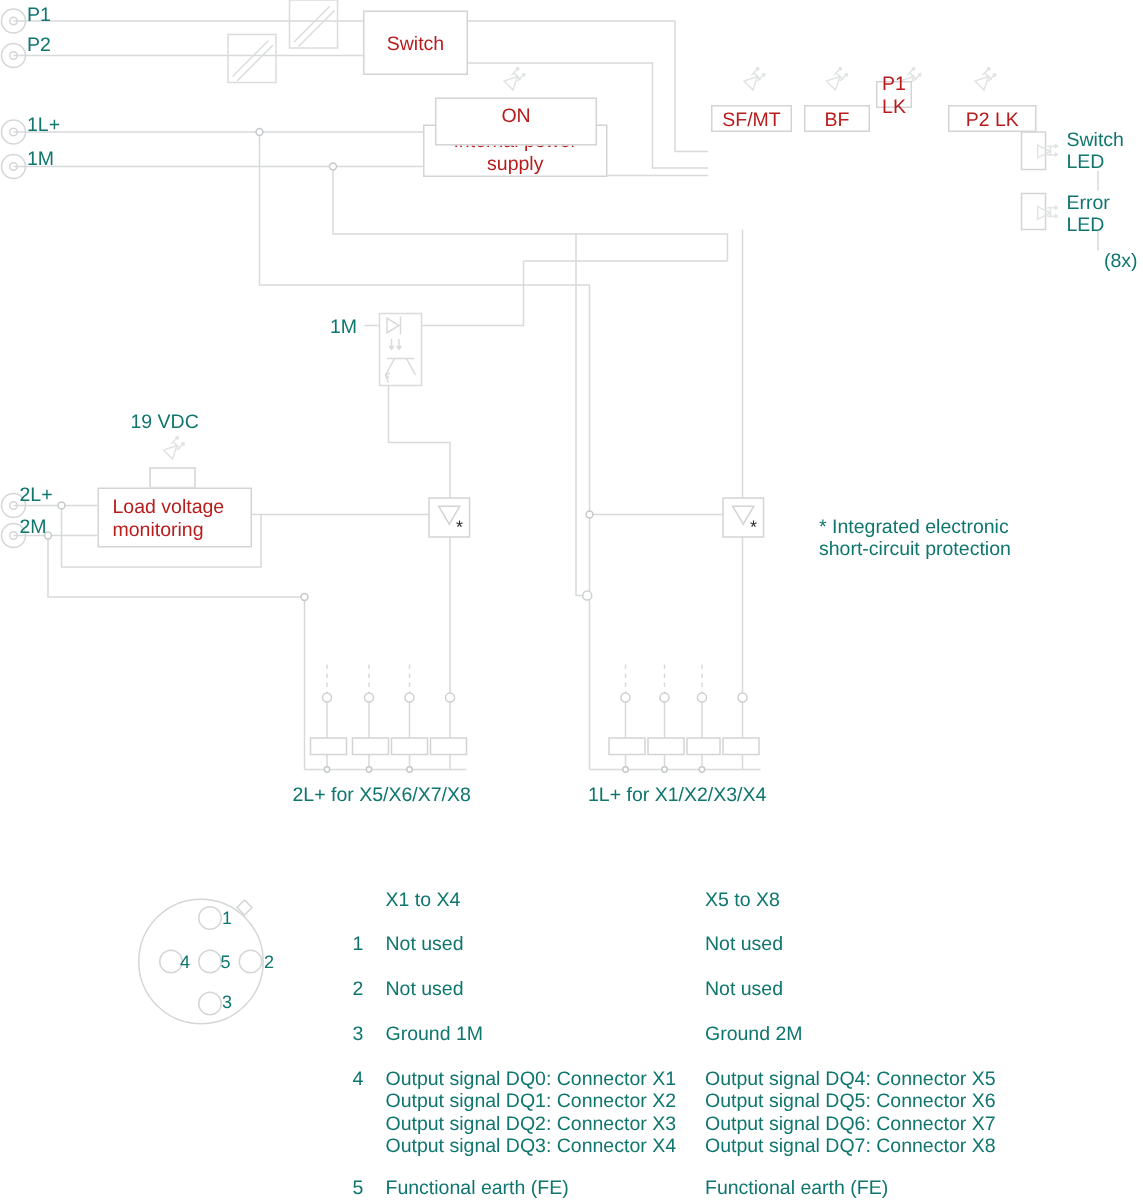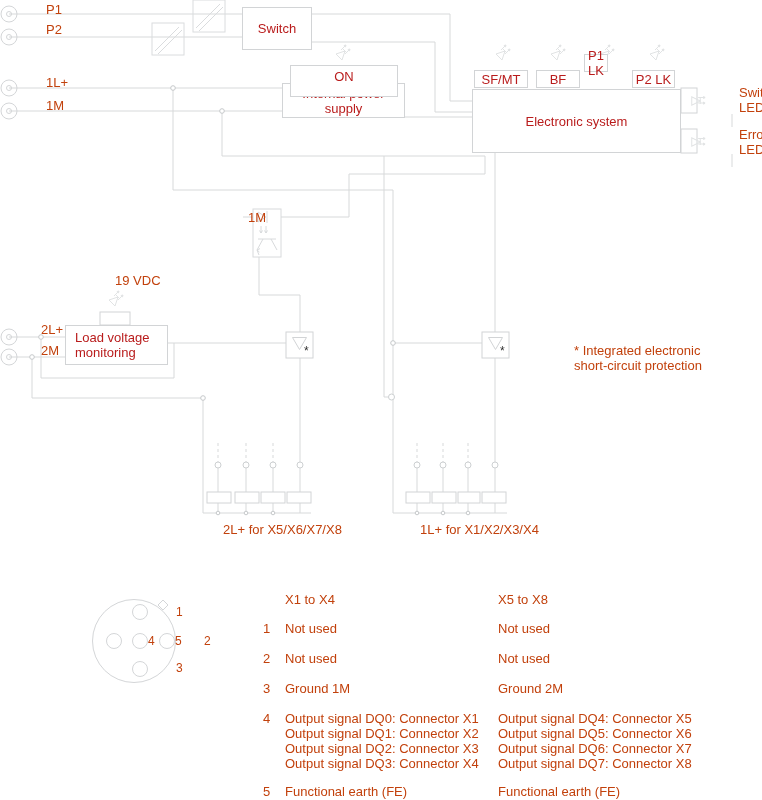--- a/index.html
+++ b/index.html
@@ -4,22 +4,22 @@
 <style>
   html,body{margin:0;padding:0;background:#fff;}
   .canvas{position:relative;width:762px;height:800px;background:#fff;
           font-family:"Liberation Sans",sans-serif;color:#262626;overflow:hidden;}
   .wires{position:absolute;left:0;top:0;z-index:1;}
   .box{position:absolute;z-index:2;border:1px solid #d2d4d6;background:#fff;
        display:flex;align-items:center;justify-content:center;text-align:center;
        font-size:13px;line-height:15px;color:#b91c1c;box-sizing:border-box;}
   .box.toplabel{align-items:flex-start;padding-top:3px;}
   .box.leftalign{justify-content:flex-start;text-align:left;padding-left:9px;}
-  .lbl{position:absolute;z-index:3;font-size:13px;line-height:15px;color:#c2410c;
-       white-space:pre-line;margin-left:28px;}
+  .lbl{position:absolute;z-index:3;font-size:13px;line-height:15px;color:#0f766e;
+       white-space:pre-line;}
   .lbl.small{font-size:12px;}
   .ast{position:absolute;z-index:4;font-size:12px;color:#2f2f2f;}
   .pre{white-space:pre-line;}
 </style>
 </head>
 <body>
 
 <div class="canvas">
 
   <svg class="wires" width="762" height="800" viewBox="0 0 762 800">
@@ -200,27 +200,24 @@
 
   <div class="box" style="left:474px;top:70px;width:54px;height:18px">
     <span>SF/MT</span>
   </div>
   <div class="box" style="left:536px;top:70px;width:44px;height:18px">
     <span>BF</span>
   </div>
   <div class="box" style="left:584px;top:54px;width:24px;height:18px">
     <span>P1 LK</span>
   </div>
-  <div class="box" style="left:632px;top:70px;width:43px;height:18px">
+  <div class="box" style="left:632px;top:70px;width:59px;height:18px">
     <span>P2 LK</span>
   </div>
 
-  <div class="box" style="left:472px;top:89px;width:209px;height:64px">
-    <span>Electronic system</span>
-  </div>
 
   <div class="box leftalign" style="left:65px;top:325px;width:103px;height:40px">
     <span class="pre">Load voltage
 monitoring</span>
   </div>
 
   <span class="ast" style="left:304px;top:344px">*</span>
   <span class="ast" style="left:500px;top:344px">*</span>
 
   <span class="lbl" style="left:18px;top:2px">P1</span>

